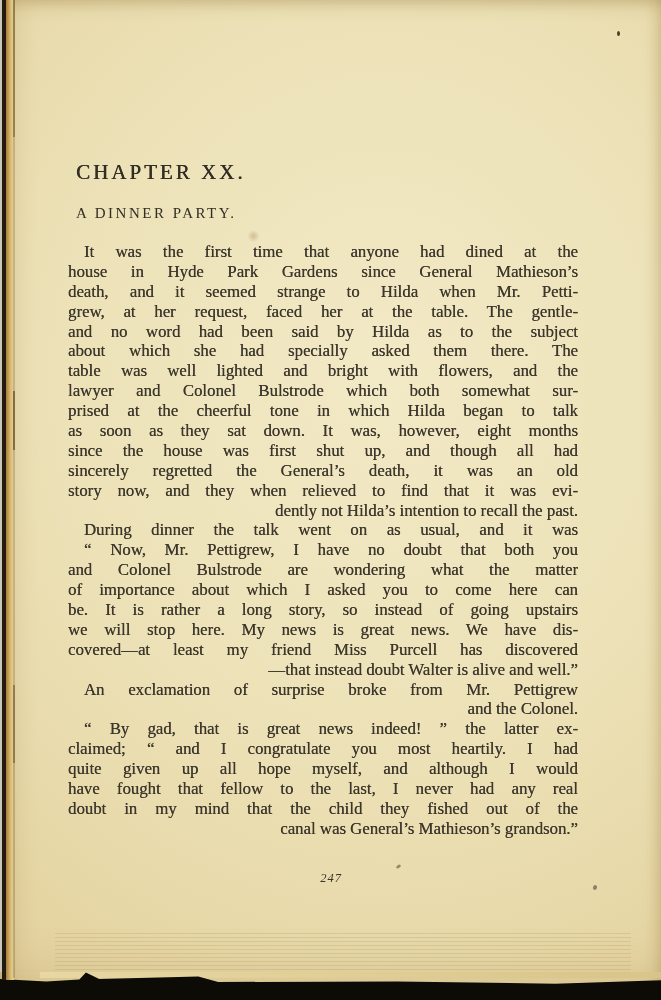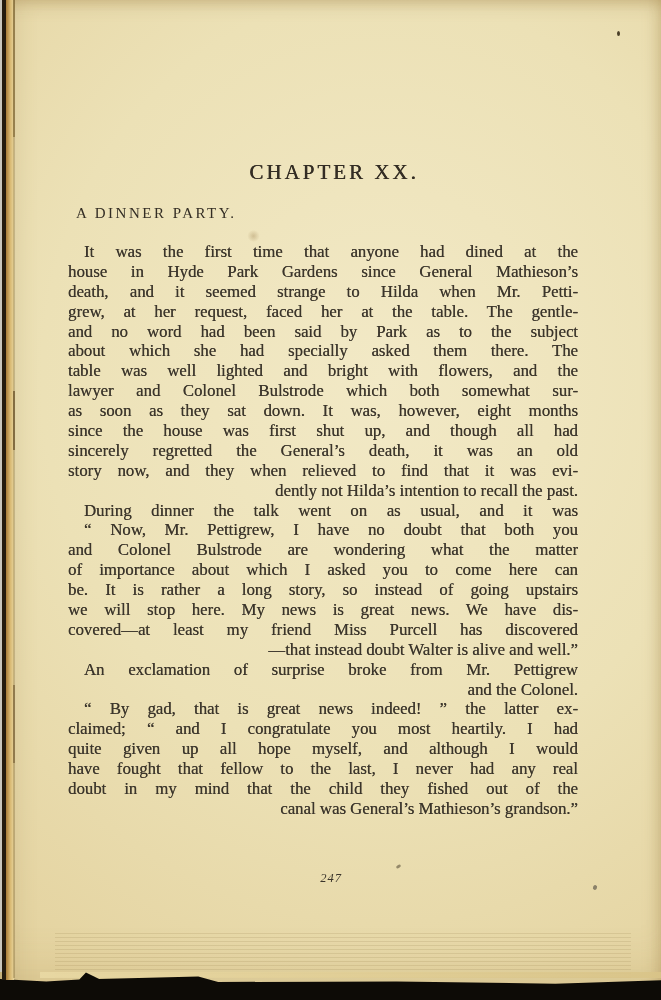--- a/index.html
+++ b/index.html
@@ -44,21 +44,21 @@
     position:absolute;left:0;top:970px;width:661px;height:30px;background:#0d0b06;
     clip-path:polygon(0 30%,7% 38%,12% 32%,13% 8%,15% 30%,30% 22%,33% 40%,60% 38%,84% 46%,100% 34%,100% 100%,0 100%);
   }
   
   .speck{position:absolute;border-radius:50%;}
   .speck-a{left:617px;top:31px;width:3px;height:5px;background:#4a3f28;}
   .speck-b{left:593px;top:885px;width:4px;height:5px;background:rgba(100,92,78,.7);transform:rotate(20deg);}
   .speck-c{left:396px;top:865px;width:5px;height:3px;background:rgba(80,70,50,.55);transform:rotate(-30deg);}
   .smudge{left:247px;top:230px;width:13px;height:12px;background:radial-gradient(circle,rgba(150,120,70,.35),rgba(150,120,70,0) 70%);}
   .chapter{
-    position:absolute;left:76px;top:160px;width:516px;text-align:center;
+    position:absolute;left:76px;top:160px;width:516px;
     font-size:21px;letter-spacing:3px;color:#332d24;
     text-shadow:.4px 0 0 currentColor;
   }
   .section{
     position:absolute;left:76px;top:205px;width:516px;text-align:left;
     font-size:15px;font-weight:normal;letter-spacing:2.5px;color:#332d24;
   }
   .body-text{
     position:absolute;left:68px;top:242px;width:510px;
     font-size:16.8px;color:#3b352b;
@@ -83,24 +83,25 @@
 <div class="stage">
   <div class="paper">
     <div class="chapter">CHAPTER XX.</div>
     <div class="section">A DINNER PARTY.</div>
     <div class="body-text">
         <div>
           <div class="line indent">It was the first time that anyone had dined at the</div>
           <div class="line">house in Hyde Park Gardens since General Mathieson’s</div>
           <div class="line">death, and it seemed strange to Hilda when Mr. Petti-</div>
           <div class="line">grew, at her request, faced her at the table. The gentle-</div>
-          <div class="line">and no word had been said by Park as to the subject</div>
+          <div class="line">and no word had been said by Hilda as to the subject</div>
           <div class="line">about which she had specially asked them there. The</div>
           <div class="line">table was well lighted and bright with flowers, and the</div>
           <div class="line">lawyer and Colonel Bulstrode which both somewhat sur-</div>
+          <div class="line">prised at the cheerful tone in which Hilda began to talk</div>
           <div class="line">as soon as they sat down. It was, however, eight months</div>
           <div class="line">since the house was first shut up, and though all had</div>
           <div class="line">sincerely regretted the General’s death, it was an old</div>
           <div class="line">story now, and they when relieved to find that it was evi-</div>
           <div class="line noj">dently not Hilda’s intention to recall the past.</div>
         </div>
         <div>
           <div class="line indent">During dinner the talk went on as usual, and it was</div>
         </div>
         <div>

